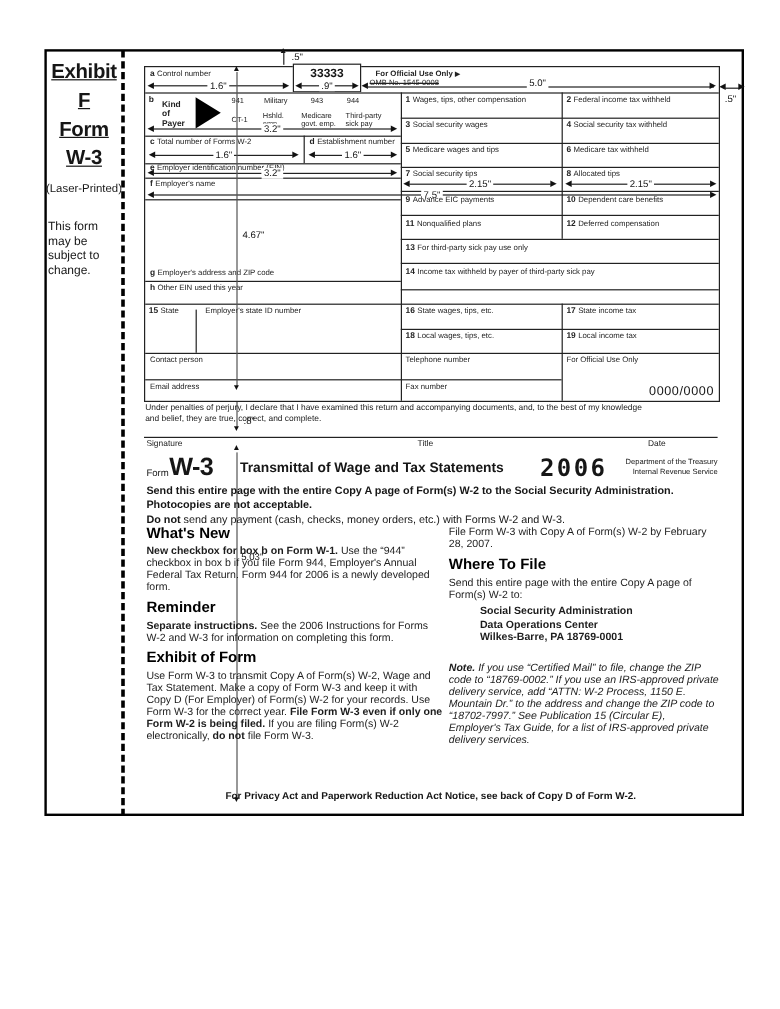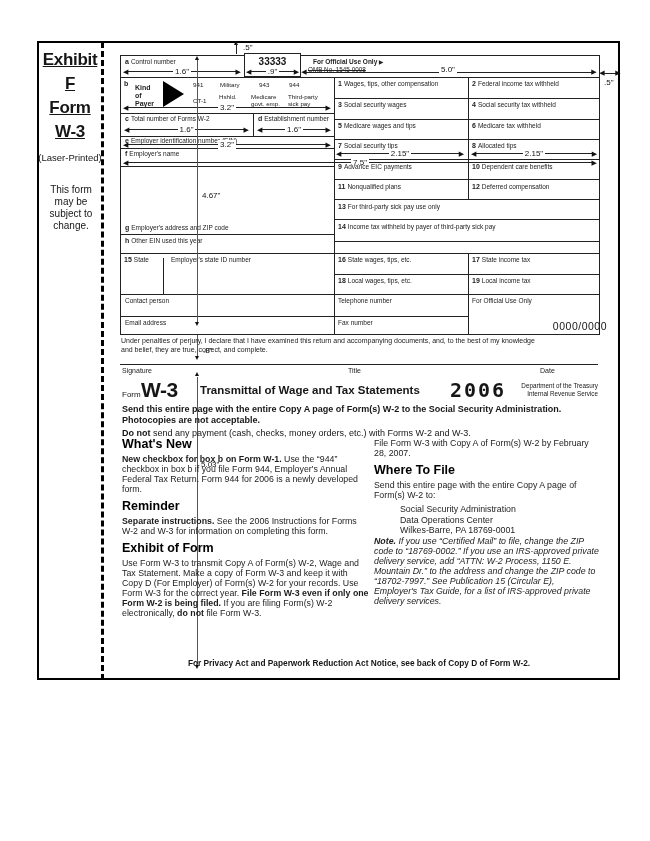--- a/index.html
+++ b/index.html
@@ -14,45 +14,45 @@
   .harrow { position:absolute; display:flex; align-items:center; height:9px; }
   .harrow .line { flex:1; border-top:1px solid #222; height:0; }
   .harrow .ah { font-size:7px; line-height:9px; color:#111; }
   .harrow .lbl { font-size:8px; line-height:9px; padding:0 2px; white-space:nowrap; background:#fff; }
   .mark { position:absolute; font-size:7px; line-height:8px; color:#111; width:10px; text-align:center; }
   .dimlbl { position:absolute; font-size:8px; line-height:9px; white-space:nowrap; color:#111; }
   .form { position:absolute; left:120px; top:55px; width:478px; height:278px; border:1.5px solid #222; box-sizing:content-box; }
   .sidebar-title { position:absolute; left:37px; top:48px; width:66px; text-align:center; font-weight:bold;
                    font-size:17px; line-height:24px; letter-spacing:-0.3px;text-decoration:underline; }
   .sidebar-sub  { position:absolute; left:36px; top:152px; width:68px; text-align:center; font-size:9.5px; }
-  .sidebar-note { position:absolute; left:40px; top:184px; width:62px; text-align:center; font-size:10px; line-height:12px; }
+  .sidebar-note { position:absolute; left:40px; top:184px; width:62px; font-size:10px; line-height:12px; }
   .tri { position:absolute; width:0; height:0; border-top:13px solid transparent; border-bottom:13px solid transparent; border-left:21px solid #000; }
   .smalltxt { position:absolute; font-size:6.2px; line-height:7px; color:#222; }
   .perjury { position:absolute; left:121px; top:337px; width:418px; font-size:7px; line-height:8.5px; color:#222; }
   .siglbl { position:absolute; font-size:7px; color:#222; }
   .h-form-word { position:absolute; left:122px; top:390px; font-size:8px; }
   .h-number { position:absolute; left:141px; top:378px; font-size:21px; font-weight:bold; letter-spacing:-0.5px; }
   .h-title { position:absolute; left:200px; top:384px; font-size:11.5px; font-weight:bold; }
   .h-year { position:absolute; left:450px; top:378px; font-size:20px; font-weight:bold;
             font-family:"DejaVu Sans Mono", monospace; letter-spacing:2px; }
   .h-dept { position:absolute; left:500px; top:382px; width:98px; text-align:right; font-size:6.3px; line-height:7.5px; }
   .sendnote { position:absolute; left:122px; top:404px; width:478px; font-size:9px; line-height:10.5px; font-weight:bold; }
   .payline { position:absolute; left:122px; top:428px; width:478px; font-size:9px; }
   .textcol { position:absolute; font-size:8.8px; line-height:10px; color:#1c1c1c; }
   .textcol h3 { font-size:12.5px; line-height:13px; margin:6px 0 3px; font-weight:bold; color:#000; }
   .textcol h3:first-child { margin-top:0; }
   .textcol p { margin:0 0 4px; }
-  .addr { font-weight:normal; margin:2px 0 0 26px; line-height:10.5px; }
+  .addr { font-weight:bold; margin:2px 0 15px 26px; line-height:10.5px; }
   .noteblk { font-style:italic; }
   .noteblk b { font-style:normal; font-style:italic; }
   .footerline { position:absolute; left:120px; top:658px; width:478px; text-align:center; font-size:8.3px; font-weight:bold; }
   .strike { text-decoration:line-through; }
   .ctrlbox { position:absolute; left:123px; top:-3px; width:57px; height:24px; border:1.2px solid #222; background:#fff; box-sizing:border-box; }
   .ctrlval { position:absolute; left:123px; top:0; width:57px; text-align:center; font-weight:bold; font-size:10px; }
-  .code { position:absolute; left:380px; top:264px; width:106px; text-align:right; font-size:10.5px; letter-spacing:0.5px; }
+  .code { position:absolute; left:368px; top:264px; width:106px; text-align:right; font-size:10.5px; letter-spacing:0.5px; }
 </style>
 </head>
 <body>
 
 <div class="page">
 
   <div class="outer"></div>
   <div class="dash"></div>
 
   <div class="sidebar-title">

